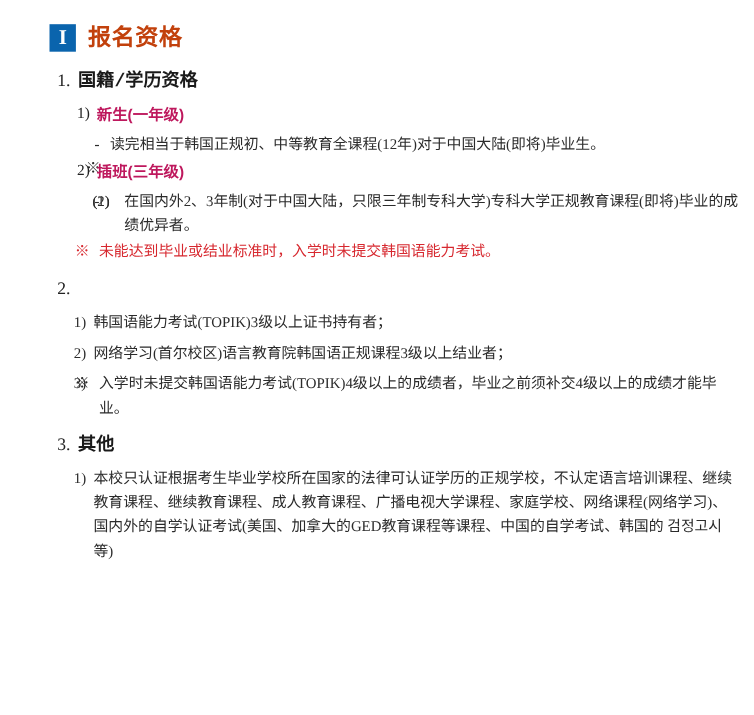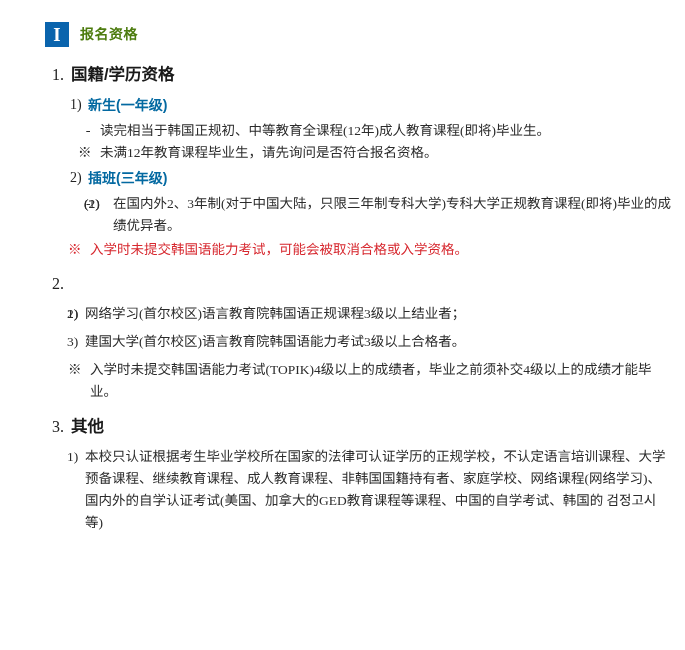--- a/index.html
+++ b/index.html
@@ -19,47 +19,47 @@
     width:24px;height:25px;flex:0 0 auto;
     background:#0a64ad;
     display:flex;align-items:center;justify-content:center;
     color:#ffffff;
     font-family:"Liberation Serif","DejaVu Serif",serif;
     font-weight:700;font-size:19px;line-height:1;
   }
   .title{
     margin:0;
     font-family:"Liberation Sans","DejaVu Sans",sans-serif;
-    font-weight:700;font-size:14px;line-height:25px;
-    color:#4d7c0f;letter-spacing:0.5px;
+    font-weight:700;font-size:21px;line-height:25px;
+    color:#c2410c;letter-spacing:0.5px;
   }
   
   main{padding:0 14px 0 52px;}
   .sec-h{
     display:flex;align-items:baseline;gap:7px;
     margin:16px 0 0 0;
     font-size:16.5px;line-height:22px;color:#1a1a1a;
   }
   .sec-h.hgap{margin:12px 0 8px 0;}
   .sec-num{
     font-family:"Liberation Serif","DejaVu Serif",serif;
     font-weight:400;font-size:16px;color:#222222;
   }
   .sec-tx{
-    font-family:Liberation Sans, sans-serif;
+    font-family:Liberation Mono, monospace;
     font-weight:700;
   }
   .li{position:relative;}
   .li .mk{position:absolute;top:0;}
   
   .sub{padding-left:36px;margin-top:8px;margin-bottom:3px;font-size:14px;}
   .sub .mk{left:18px;font-family:"Liberation Serif","DejaVu Serif",serif;font-weight:400;color:#222;}
   .sub .tx{
     font-family:"Liberation Sans","DejaVu Sans",sans-serif;
-    font-weight:700;color:#0369a1;
+    font-weight:700;color:#be185d;
   }
   .sub.tight{margin-top:3px;}
   
   .dash{padding-left:48px;}
   .dash .mk{left:34px;}
   
   .subnote{padding-left:48px;}
   .subnote .mk{left:26px;}
   
   .paren{padding-left:61px;}
@@ -93,76 +93,75 @@
 
       <div class="li sub">
         <span class="mk">1)</span>
         <span class="tx">新生(一年级)</span>
       </div>
       <div class="li dash">
         <span class="mk">-</span>
       </div>
       <div class="li dash">
         <span class="mk">-</span>
-        <span class="tx">读完相当于韩国正规初、中等教育全课程(12年)成人教育课程(即将)毕业生。</span>
+        <span class="tx">读完相当于韩国正规初、中等教育全课程(12年)对于中国大陆(即将)毕业生。</span>
       </div>
       <div class="li subnote">
         <span class="mk">※</span>
-        <span class="tx">未满12年教育课程毕业生，请先询问是否符合报名资格。</span>
       </div>
 
       <div class="li sub tight">
         <span class="mk">2)</span>
         <span class="tx">插班(三年级)</span>
       </div>
       <div class="li dash">
         <span class="mk">-</span>
       </div>
       <div class="li paren">
         <span class="mk">(1)</span>
       </div>
       <div class="li paren">
         <span class="mk">(2)</span>
         <span class="tx">在国内外2、3年制(对于中国大陆，只限三年制专科大学)专科大学正规教育课程(即将)毕业的成绩优异者。</span>
       </div>
       <div class="li secnote red">
         <span class="mk">※</span>
-        <span class="tx">入学时未提交韩国语能力考试，可能会被取消合格或入学资格。</span>
+        <span class="tx">未能达到毕业或结业标准时，入学时未提交韩国语能力考试。</span>
       </div>
     </section>
 
     <section>
       <h2 class="sec-h hgap">
         <span class="sec-num">2.</span>
       </h2>
 
       <div class="li numitem">
         <span class="mk">1)</span>
+        <span class="tx">韩国语能力考试(TOPIK)3级以上证书持有者；</span>
       </div>
       <div class="li numitem">
         <span class="mk">2)</span>
         <span class="tx">网络学习(首尔校区)语言教育院韩国语正规课程3级以上结业者；</span>
       </div>
       <div class="li numitem">
         <span class="mk">3)</span>
-        <span class="tx">建国大学(首尔校区)语言教育院韩国语能力考试3级以上合格者。</span>
       </div>
       <div class="li secnote">
         <span class="mk">※</span>
         <span class="tx">入学时未提交韩国语能力考试(TOPIK)4级以上的成绩者，毕业之前须补交4级以上的成绩才能毕业。</span>
       </div>
     </section>
 
     <section>
       <h2 class="sec-h hgap">
         <span class="sec-num">3.</span>
         <span class="sec-tx">其他</span>
       </h2>
 
       <div class="li numitem">
         <span class="mk">1)</span>
-        <span class="tx">本校只认证根据考生毕业学校所在国家的法律可认证学历的正规学校，不认定语言培训课程、大学预备课程、继续教育课程、成人教育课程、非韩国国籍持有者、家庭学校、网络课程(网络学习)、国内外的自学认证考试(美国、加拿大的GED教育课程等课程、中国的自学考试、韩国的 검정고시等)</span>
+        <span class="tx">本校只认证根据考生毕业学校所在国家的法律可认证学历的正规学校，不认定语言培训课程、继续教育课程、继续教育课程、成人教育课程、广播电视大学课程、家庭学校、网络课程(网络学习)、国内外的自学认证考试(美国、加拿大的GED教育课程等课程、中国的自学考试、韩国的 검정고시等)</span>
       </div>
 
     </section>
 
   </main>
 </div>
 
 </body></html>

